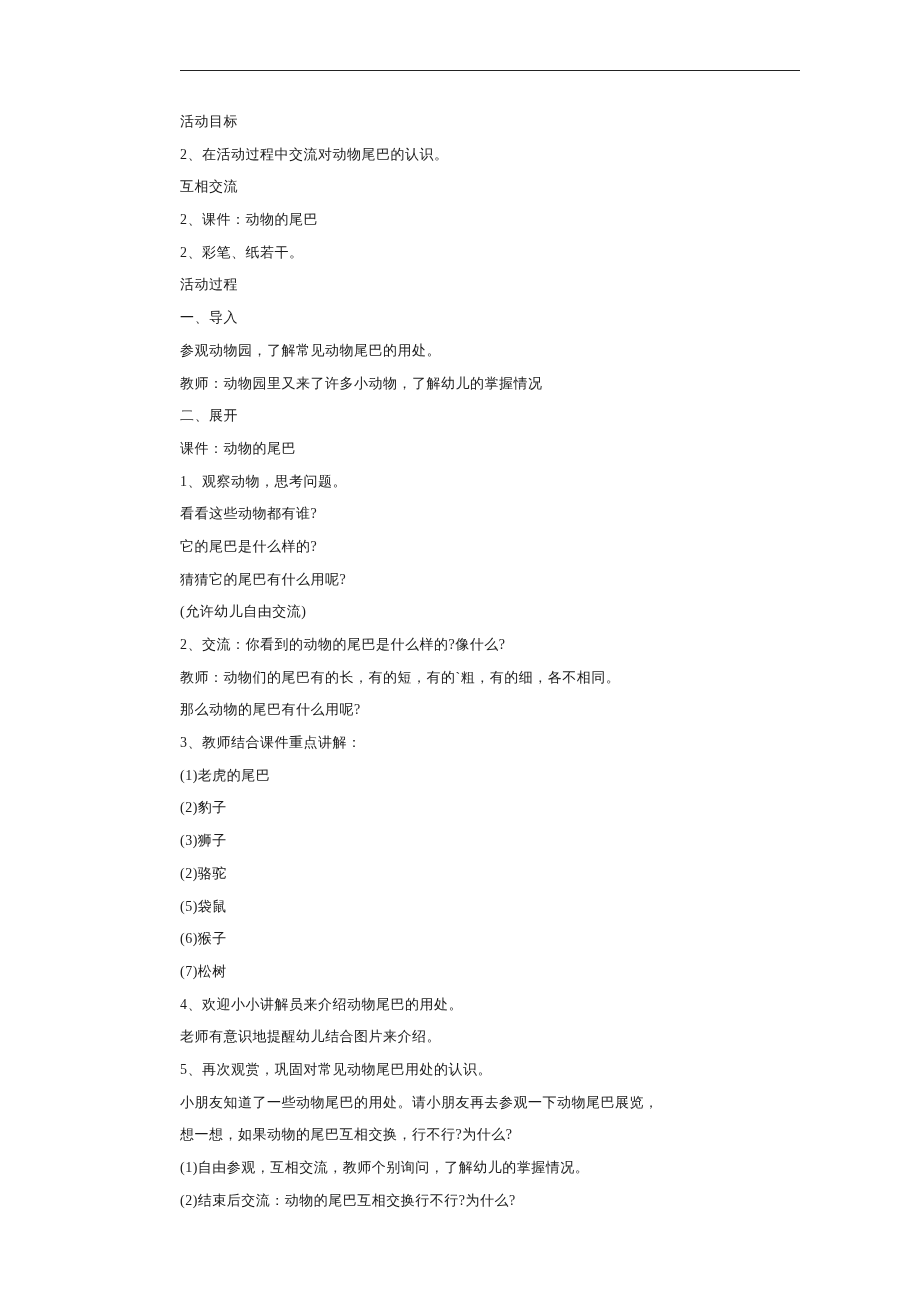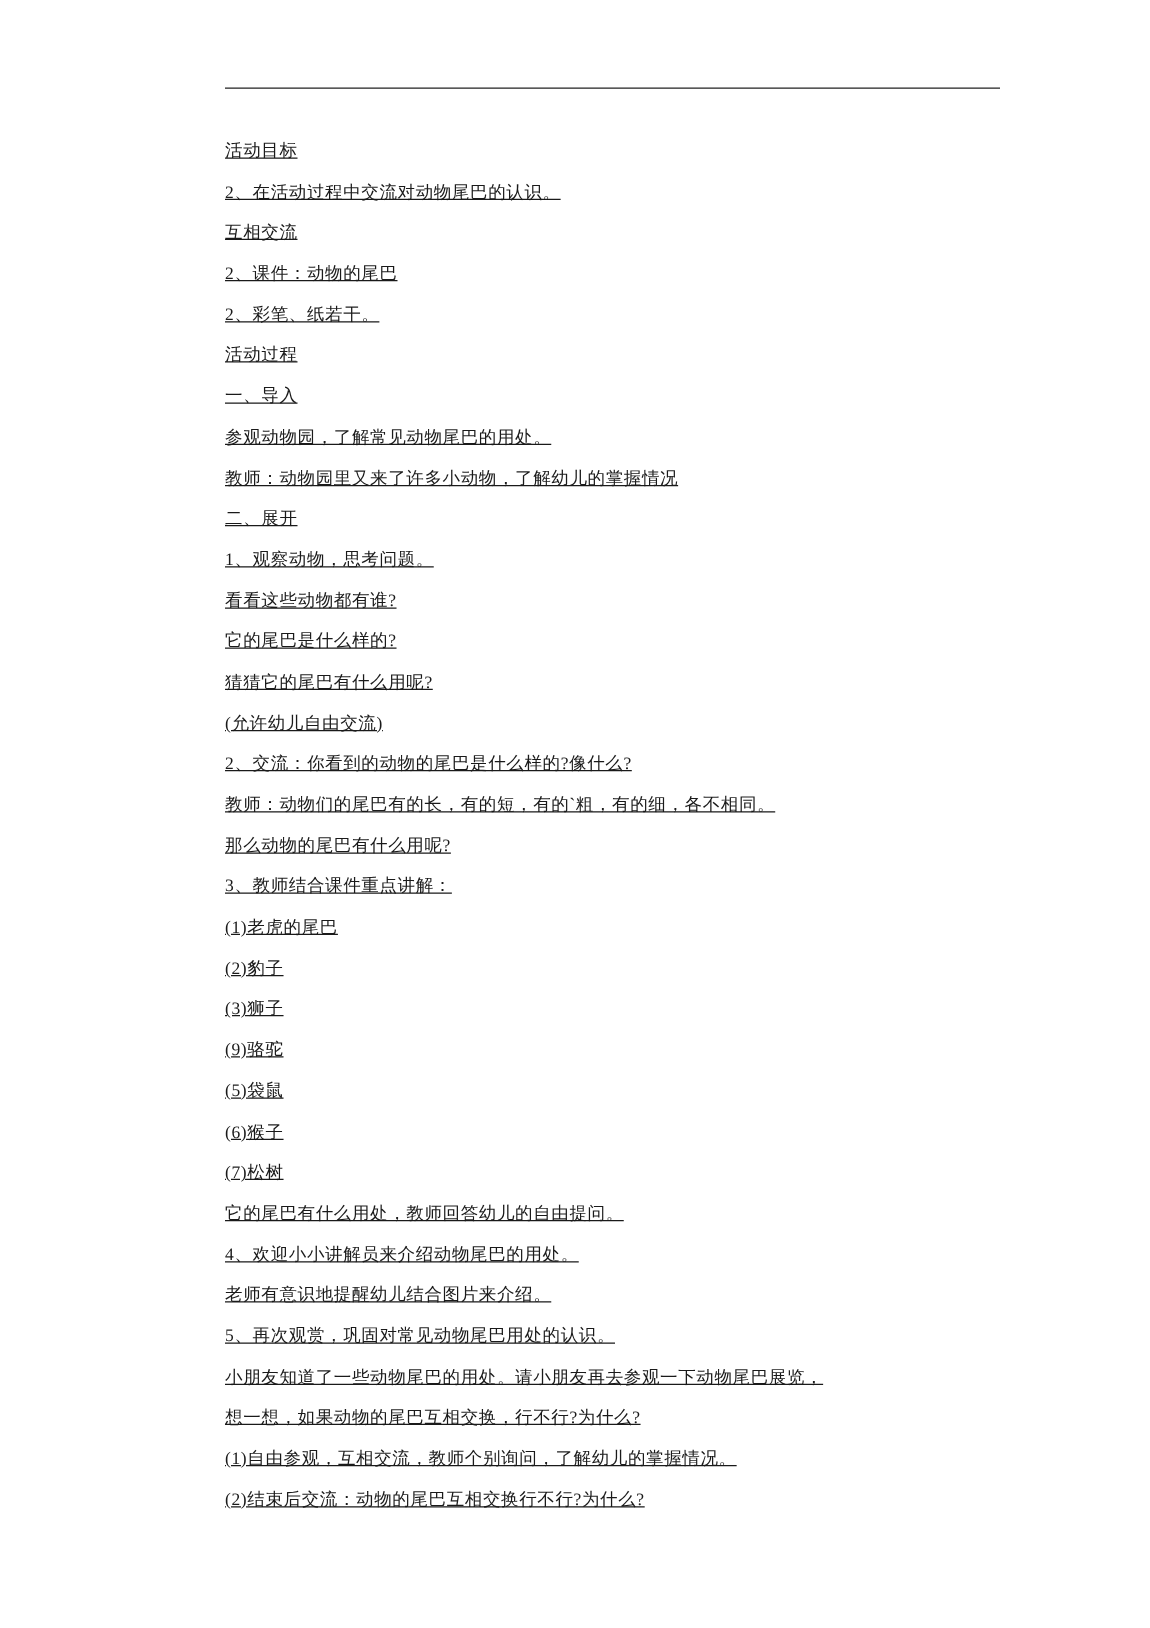--- a/index.html
+++ b/index.html
@@ -19,56 +19,55 @@
   }
   .rule {
     border: none;
     border-top: 1px solid #222;
     margin: 0 0 40px 0;
   }
   .line {
     margin: 0 0 11px 0;
     line-height: 1.55;
     letter-spacing: 0.5px;
-    text-decoration: underline;
   }
 </style>
 </head>
 <body>
 
 <div class="page">
   <hr class="rule">
   <div id="lines-container">
       <p class="line">活动目标</p>
       <p class="line">2、在活动过程中交流对动物尾巴的认识。</p>
       <p class="line">互相交流</p>
       <p class="line">2、课件：动物的尾巴</p>
       <p class="line">2、彩笔、纸若干。</p>
       <p class="line">活动过程</p>
       <p class="line">一、导入</p>
       <p class="line">参观动物园，了解常见动物尾巴的用处。</p>
       <p class="line">教师：动物园里又来了许多小动物，了解幼儿的掌握情况</p>
       <p class="line">二、展开</p>
+      <p class="line">课件：动物的尾巴</p>
       <p class="line">1、观察动物，思考问题。</p>
       <p class="line">看看这些动物都有谁?</p>
       <p class="line">它的尾巴是什么样的?</p>
       <p class="line">猜猜它的尾巴有什么用呢?</p>
       <p class="line">(允许幼儿自由交流)</p>
       <p class="line">2、交流：你看到的动物的尾巴是什么样的?像什么?</p>
       <p class="line">教师：动物们的尾巴有的长，有的短，有的`粗，有的细，各不相同。</p>
       <p class="line">那么动物的尾巴有什么用呢?</p>
       <p class="line">3、教师结合课件重点讲解：</p>
       <p class="line">(1)老虎的尾巴</p>
       <p class="line">(2)豹子</p>
       <p class="line">(3)狮子</p>
-      <p class="line">(9)骆驼</p>
+      <p class="line">(2)骆驼</p>
       <p class="line">(5)袋鼠</p>
       <p class="line">(6)猴子</p>
       <p class="line">(7)松树</p>
-      <p class="line">它的尾巴有什么用处，教师回答幼儿的自由提问。</p>
       <p class="line">4、欢迎小小讲解员来介绍动物尾巴的用处。</p>
       <p class="line">老师有意识地提醒幼儿结合图片来介绍。</p>
       <p class="line">5、再次观赏，巩固对常见动物尾巴用处的认识。</p>
       <p class="line">小朋友知道了一些动物尾巴的用处。请小朋友再去参观一下动物尾巴展览，</p>
       <p class="line">想一想，如果动物的尾巴互相交换，行不行?为什么?</p>
       <p class="line">(1)自由参观，互相交流，教师个别询问，了解幼儿的掌握情况。</p>
       <p class="line">(2)结束后交流：动物的尾巴互相交换行不行?为什么?</p>
     </div>
 </div>
 

